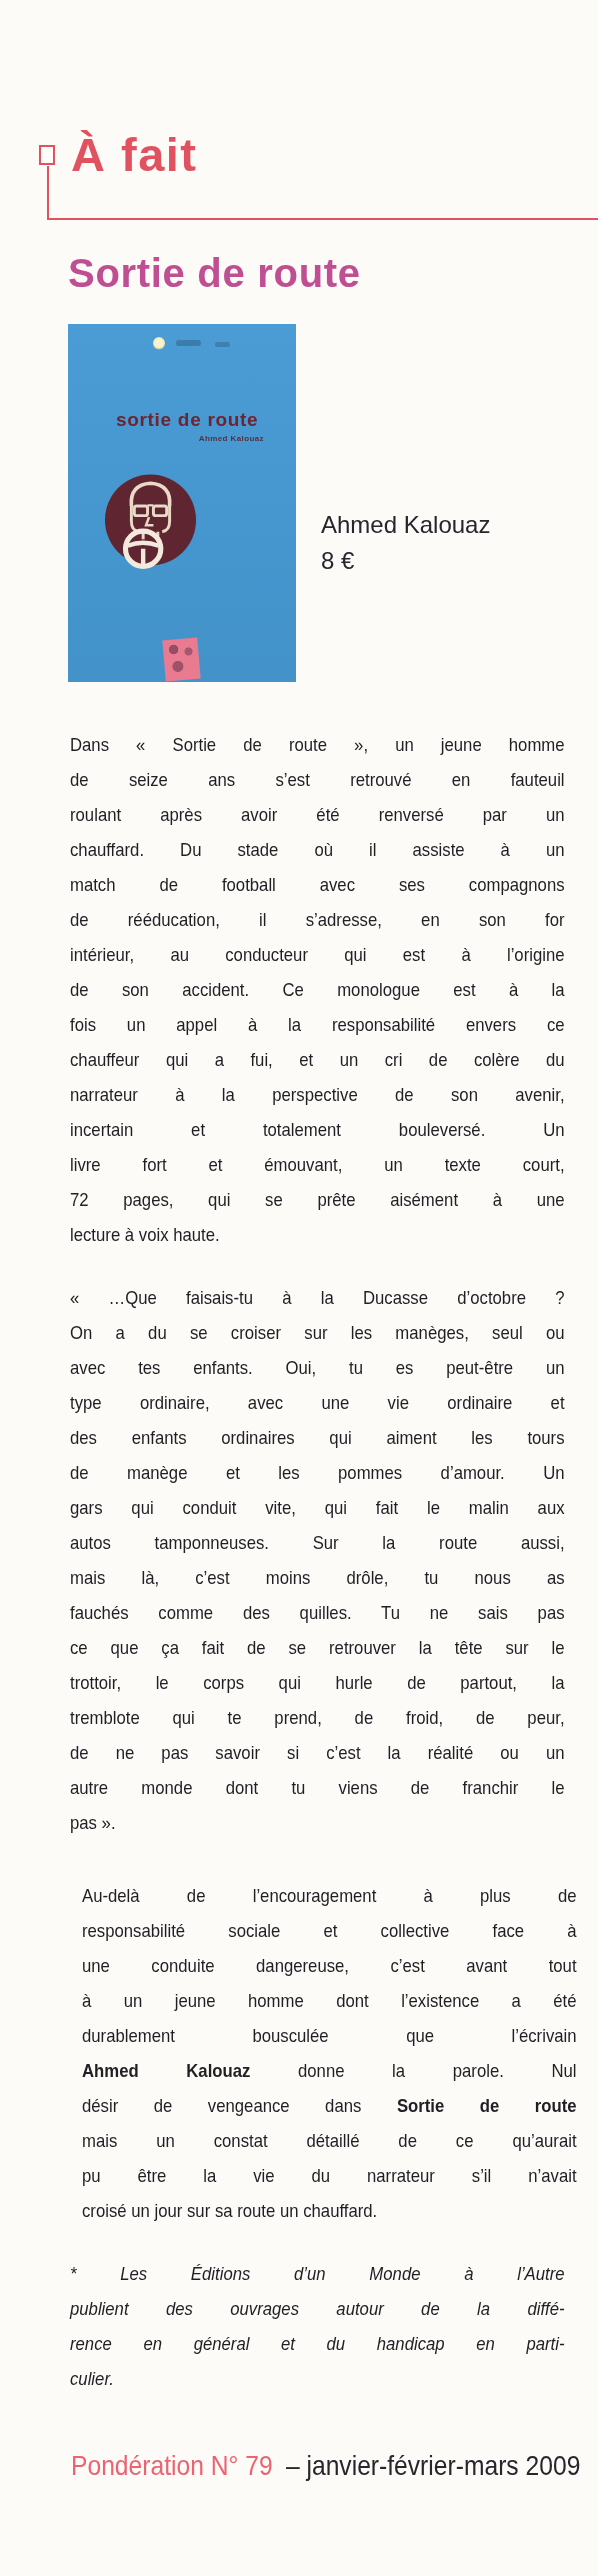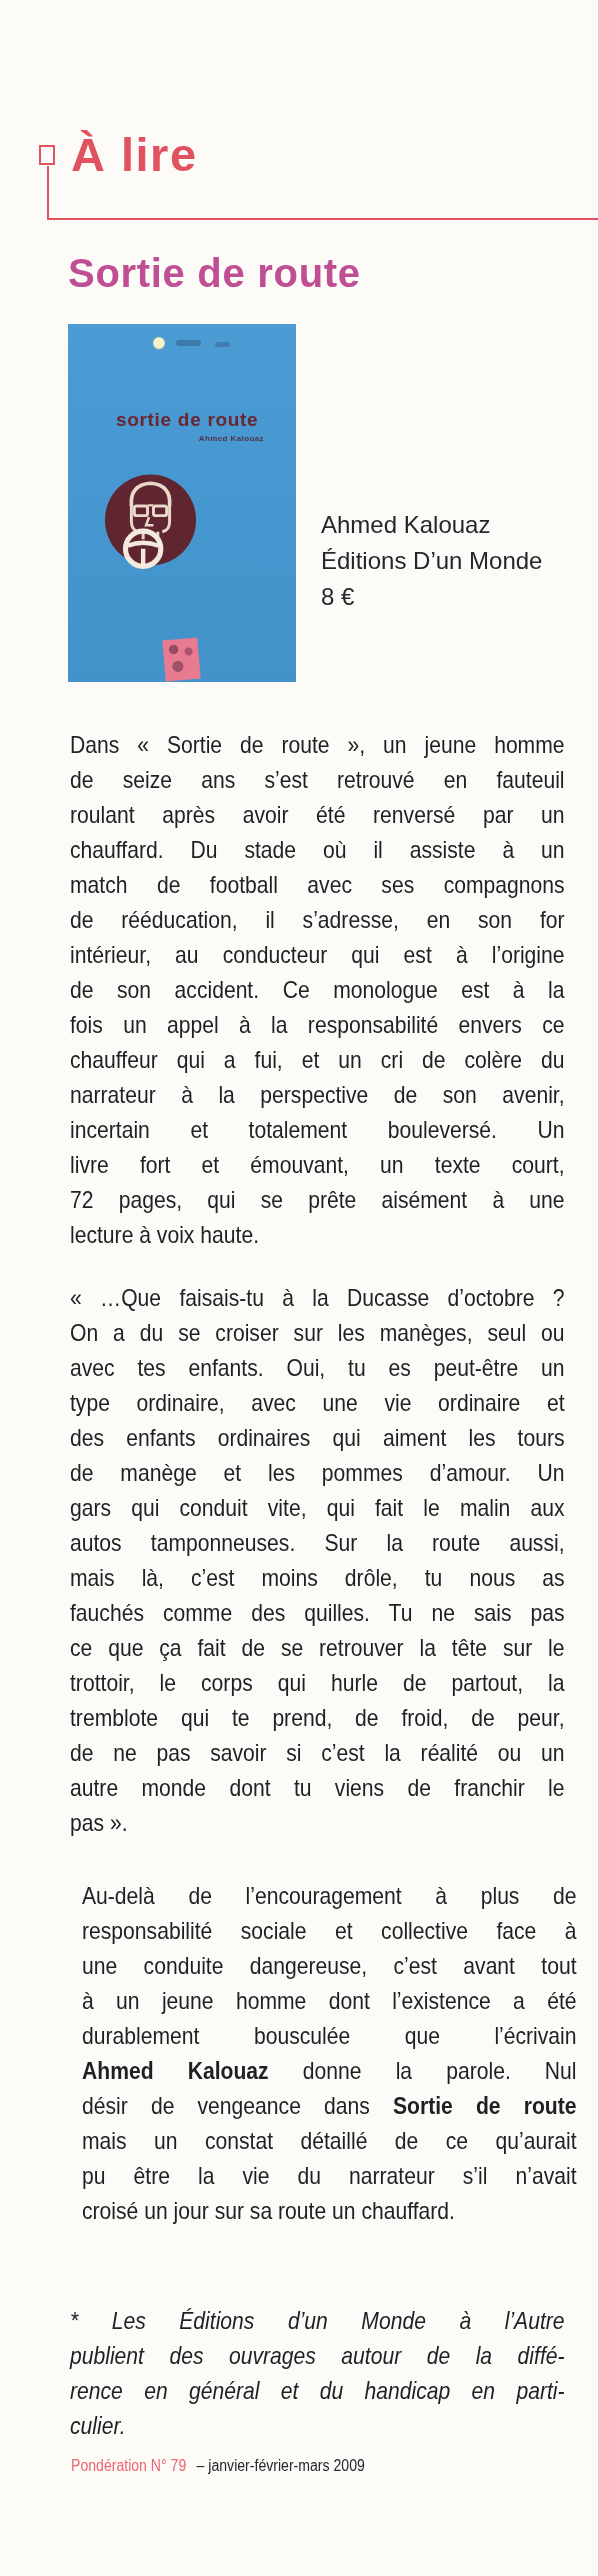--- a/index.html
+++ b/index.html
@@ -71,46 +71,46 @@
   }
 
   
   .book-info {
     position:absolute; left:321px; top:507px; width:273px;
     font-size:24px; line-height:36px; color:#26262c;
   }
   .book-info .tline { text-align:left; }
 
   
-  .para { position:absolute; left:70px; width:494px; font-size:24px; line-height:35px; color:#1f1f24; }
+  .para { position:absolute; left:70px; width:494px; font-size:19px; line-height:35px; color:#1f1f24; }
   .para .tline {
     width:562px; transform:scaleX(0.88); transform-origin:0 50%;
     text-align:justify; text-align-last:justify; height:35px; overflow:visible; white-space:nowrap;
   }
   .para .tline.last { text-align-last:left; }
   .review   { top:727px;  }
   .quote    { top:1280px; }
   .comment  { top:1878px;margin-left:12px; }
-  .footnote { top:2256px; font-style:italic;margin-top:47px; }
-
-  
-  .footer { position:absolute; left:71px; top:2451px; width:499px; font-size:16px; line-height:29px; }
+  .footnote { top:2256px; font-style:italic; }
+
+  
+  .footer { position:absolute; left:71px; top:2451px; width:499px; font-size:28px; line-height:29px;text-align:center; }
   .footer-inner { width:567px; transform:scaleX(0.88); transform-origin:0 0; white-space:nowrap; }
   .footer-issue { color:#ec6371; }
   .footer-date  { color:#26262c; margin-left:7.3px; }
 </style>
 </head>
 <body>
 
 <div class="page">
 
   <div class="hdr-square"></div>
   <div class="hdr-vline"></div>
   <div class="hdr-hline"></div>
-  <div class="hdr-title">À lire</div>
+  <div class="hdr-title">À fait</div>
 
   <div class="article-title">Sortie de route</div>
 
   <div class="cover">
     <div class="cover-logo">
       <div class="blob"></div>
       <div class="smudge1"></div>
       <div class="smudge2"></div>
     </div>
     <div class="cover-title">sortie de route</div>
@@ -128,21 +128,20 @@
         <path d="M56 80 L56 90 M76 80 L76 90" stroke="#ead9c8" stroke-width="4"></path>
         <circle cx="56" cy="103" r="24" fill="none" stroke="#f3e9dc" stroke-width="7"></circle>
         <path d="M35 99 Q56 91 77 99 M56 103 L56 124" stroke="#f3e9dc" stroke-width="6" fill="none"></path>
       </svg>
     </div>
     <div class="cover-stamp"></div>
   </div>
 
   <div class="book-info">
       <div class="tline">Ahmed Kalouaz</div>
-      <div class="tline">Éditions D’un Monde</div>
       <div class="tline last">8 €</div>
     </div>
 
   <div class="para review">
       <div class="tline">Dans « Sortie de route », un jeune homme</div>
       <div class="tline">de seize ans s’est retrouvé en fauteuil</div>
       <div class="tline">roulant après avoir été renversé par un</div>
       <div class="tline">chauffard. Du stade où il assiste à un</div>
       <div class="tline">match de football avec ses compagnons</div>
       <div class="tline">de rééducation, il s’adresse, en son for</div>

